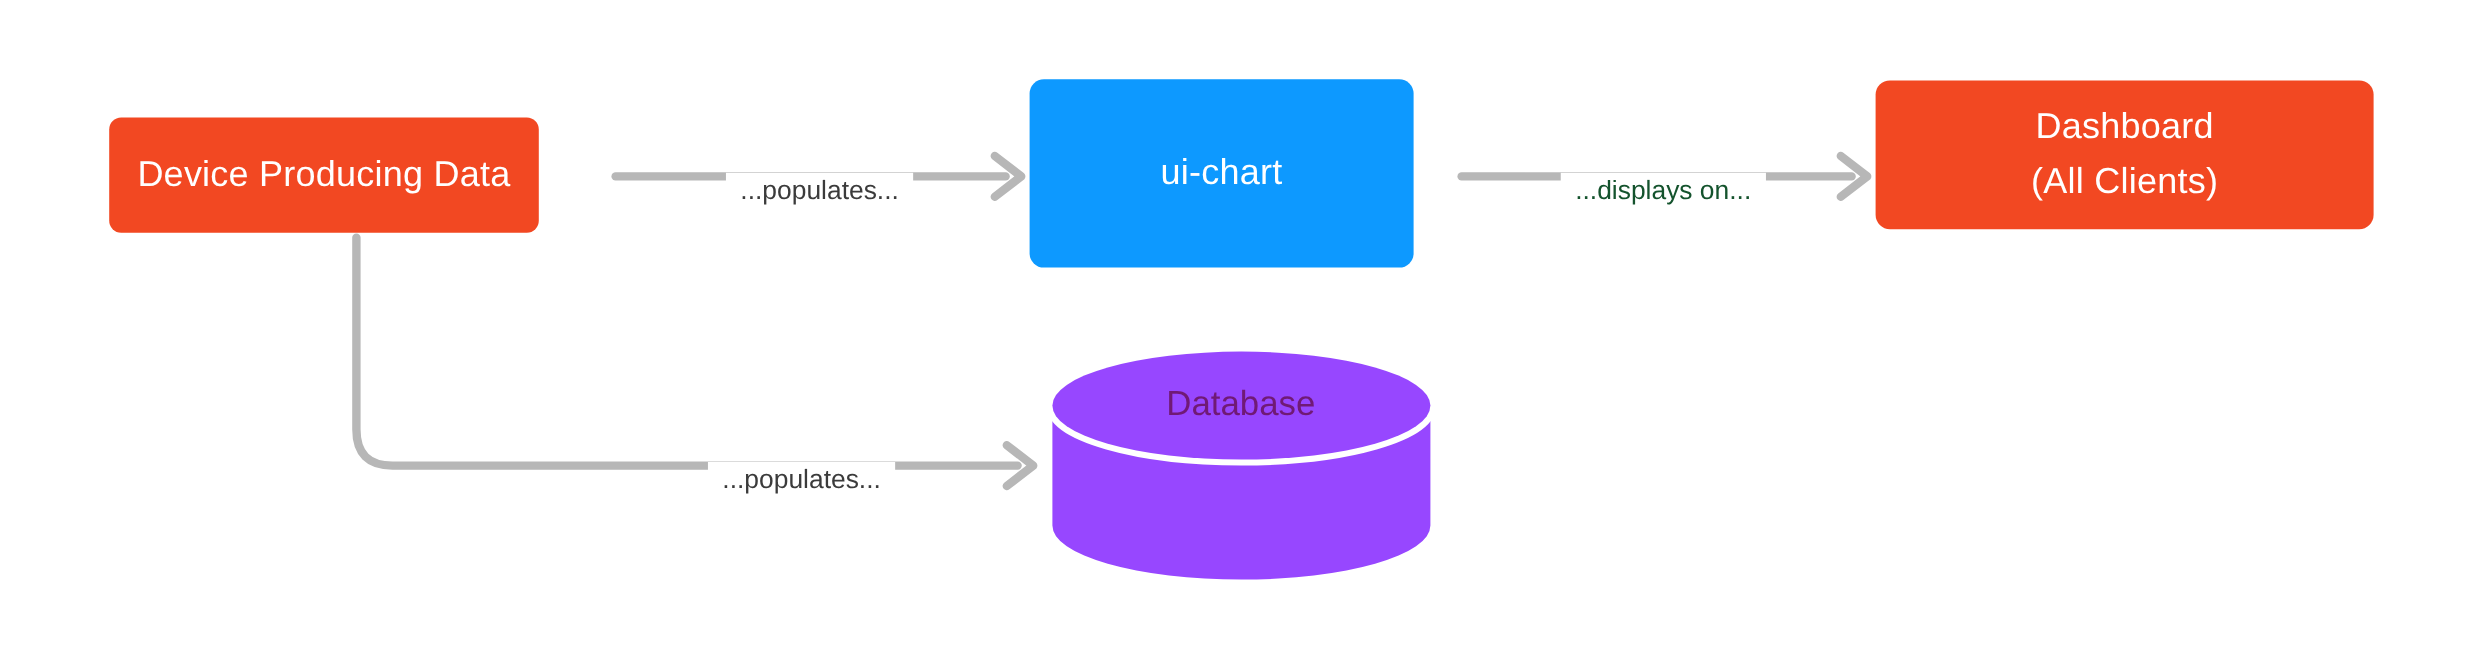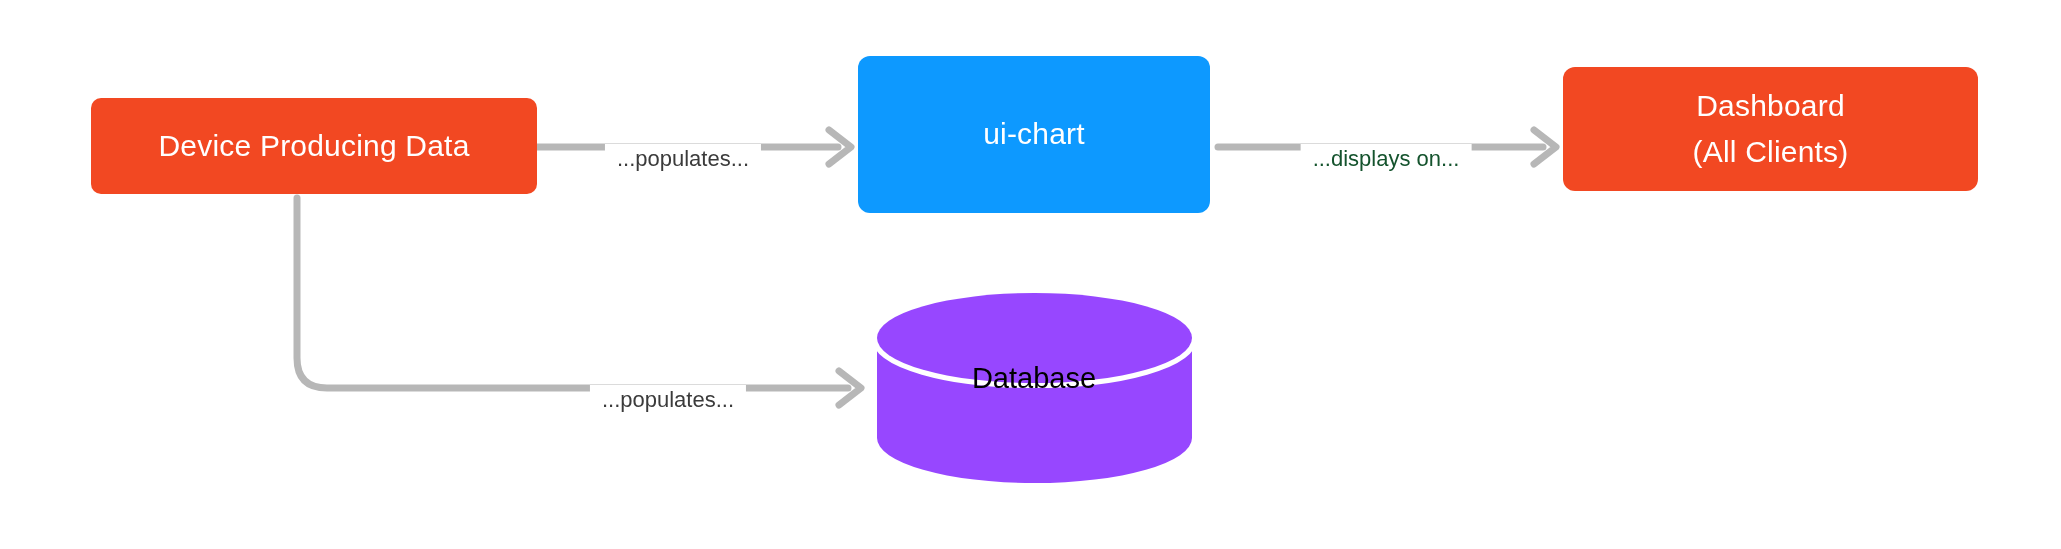--- a/index.html
+++ b/index.html
@@ -28,22 +28,22 @@
     align-items: center;
     justify-content: center;
     text-align: center;
     color: #ffffff;
     font-size: 30px;
     font-weight: 500;
     letter-spacing: 0.2px;
     white-space: pre-line;
     line-height: 1.55;
   }
-  .node-device    { left: 91px;   top: 98px; width: 446px; height: 96px;  border-radius: 10px; }
-  .node-ui-chart  { left: 858px;  top: 56px; width: 352px; height: 157px; border-radius: 12px; }
+  .node-device    { left: 91px;   top: 98px; width: 358px; height: 96px;  border-radius: 10px; }
+  .node-ui-chart  { left: 858px;  top: 66px; width: 320px; height: 157px; border-radius: 12px; }
   .node-dashboard { left: 1563px; top: 67px; width: 415px; height: 124px; border-radius: 12px; }
   .edge-label {
     position: absolute;
     transform: translate(-50%, -50%);
     background: #ffffff;
     padding: 2px 12px;
     font-size: 22px;
     white-space: nowrap;
     margin-top: 12px;
   }
@@ -95,21 +95,21 @@
 
   <div class="node node-ui-chart" style="background: rgb(13, 153, 255); color: rgb(255, 255, 255);">
     <span>ui-chart</span>
   </div>
 
   <div class="node node-dashboard" style="background: rgb(242, 72, 34); color: rgb(255, 255, 255);">
     <span>Dashboard
 (All Clients)</span>
   </div>
 
-  <div class="db-label" style="color: #000000; margin-top: 41px;">Database</div>
+  <div class="db-label" style="color: #701a75;">Database</div>
 
   <div class="edge-label edge-label-1" style="color: rgb(59, 59, 59);">...populates...</div>
 
   <div class="edge-label edge-label-2" style="color: #14532d;">...displays on...</div>
 
   <div class="edge-label edge-label-3" style="color: rgb(59, 59, 59);">...populates...</div>
 
 </div>
 
 </body></html>

